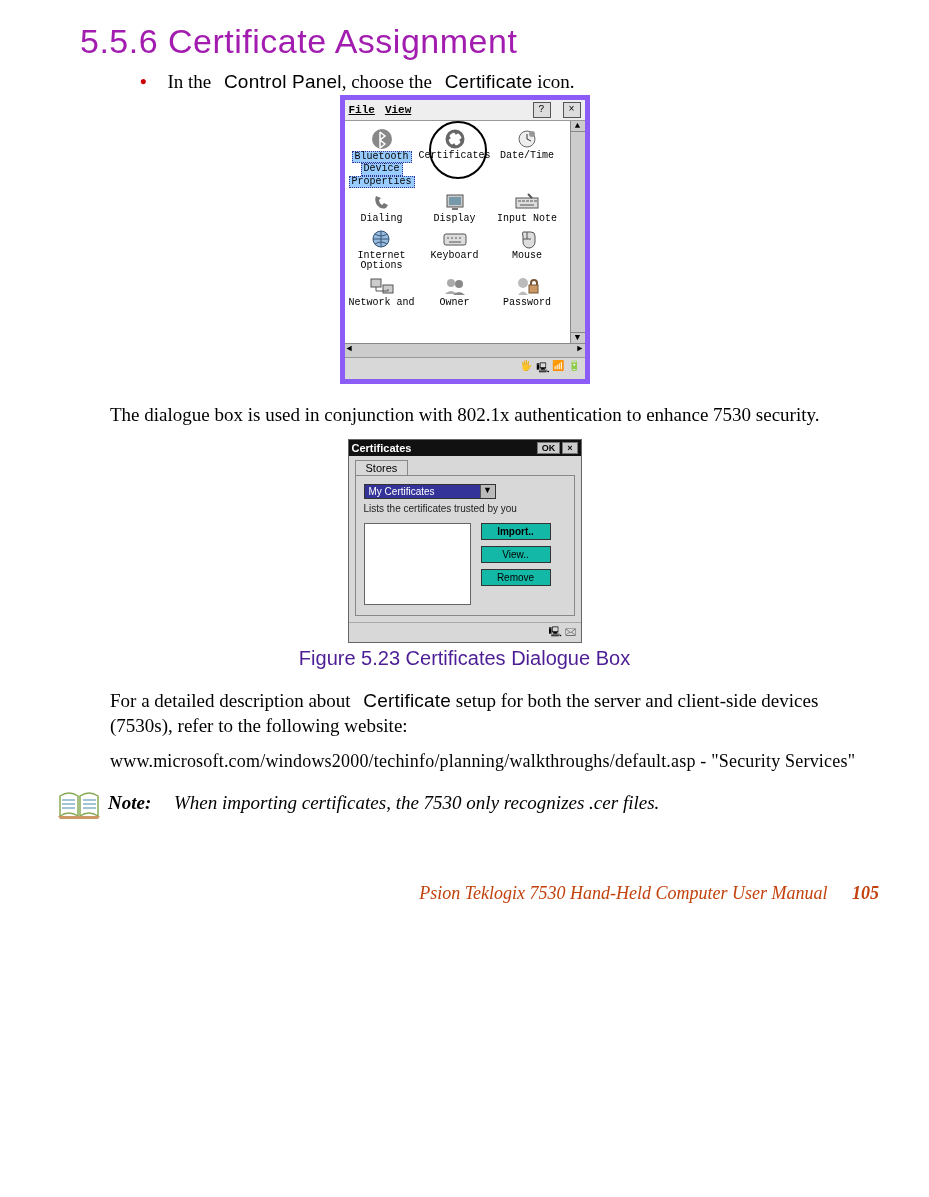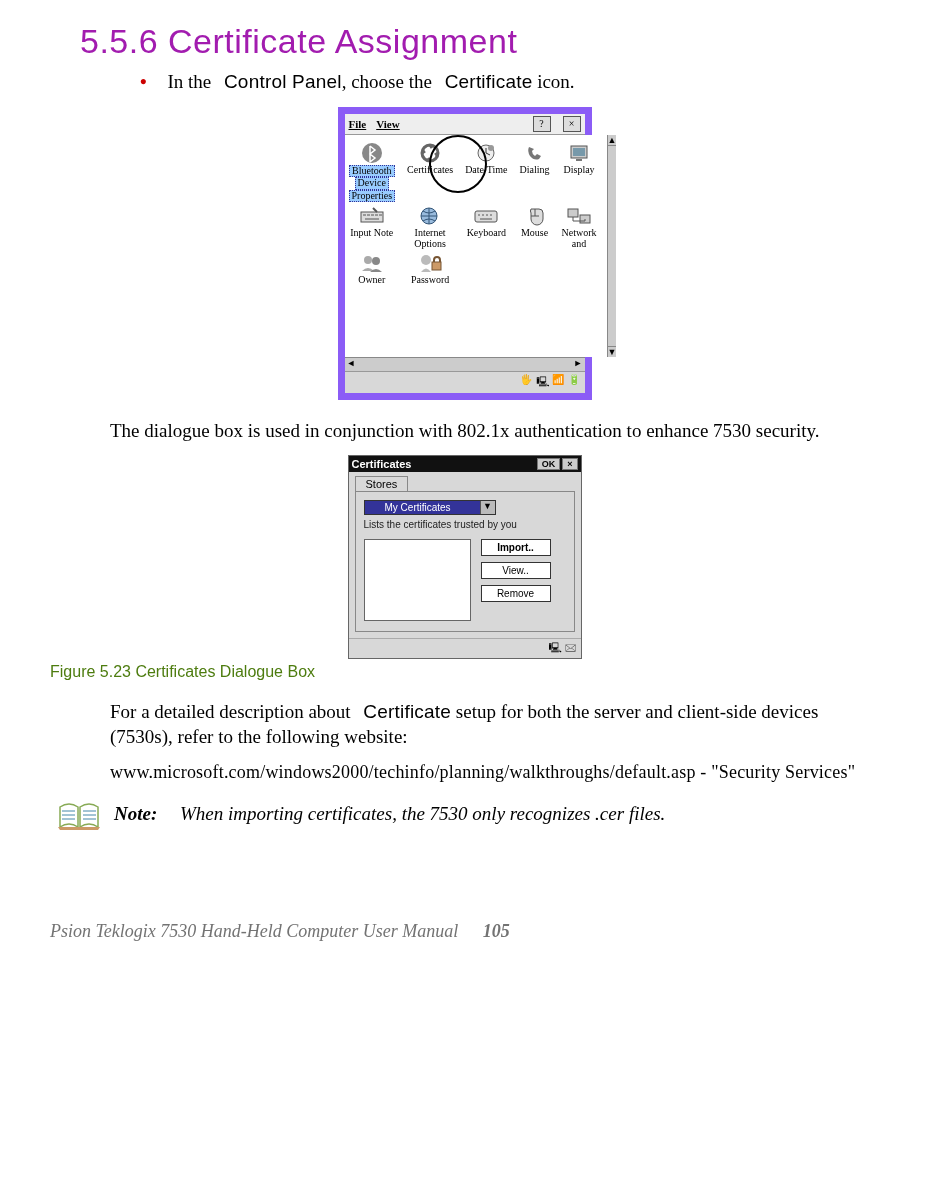--- a/index.html
+++ b/index.html
@@ -41,54 +41,55 @@
     margin-right: 16px;
   }
   .cond { font-family: Liberation Sans, sans-serif; letter-spacing: 0.2px; margin-left: 8px; }
   .body-text {
     margin: 18px 0 12px 60px;
     font-size: 19px;
     line-height: 1.35;
     max-width: 780px;
   }
   .fig-caption {
-    text-align: left;
+    text-align: center;
     font-family: "Arial Narrow", Arial, sans-serif;
-    font-size: 16px;
-    color: #4d7c0f;
+    font-size: 20px;
+    color: #4c1d95;
     margin: 4px 0 10px 0;
   }
   .url-line {
     margin: 12px 0 14px 60px;
     font-family: Liberation Serif, serif;
     font-size: 18px;
     letter-spacing: 0.2px;
   }
-  .note-row { display: flex; align-items: flex-start; gap: 14px; margin-left: 8px; }
+  .note-row { display: flex; align-items: flex-start; gap: 8px; margin-left: 8px; }
   .note-body { font-size: 19px; font-style: italic; margin-top: 6px; }
   .note-body .note-label { font-weight: bold; font-style: italic; margin-right: 18px; }
   .footer {
+    text-align: right;
     font-style: italic;
     font-size: 18px;
-    color: #737373;
-    margin-top: 90px;
+    color: #c2410c;
+    margin-top: 63px;
   }
   .footer .pg { font-weight: bold; font-style: italic; margin-left: 20px; }
 
   
   .shot1 {
-    width: 240px; margin: 12px auto 6px auto; border: 7px solid #8b5cf6; background: #e6e6e6;
-    font-family: Liberation Serif, serif; font-size: 11px; color: #000;
+    width: 240px; margin: 0 auto 6px auto; border: 5px solid #8b5cf6; background: #e6e6e6;
+    font-family: Liberation Mono, monospace; font-size: 11px; color: #000;
   }
   .menubar { display: flex; align-items: center; gap: 10px; padding: 2px 4px; background: #eee; border-bottom: 1px solid #999;}
   .menubar span { text-decoration: underline; }
   .menubar .spacer { flex: 1; }
   .wbtn { width: 16px; height: 14px; border: 1px solid #555; background: #ddd; font-size: 10px; text-align: center; line-height: 13px; margin-left: 2px;}
   .icongrid-wrap { position: relative; background: #fff; }
-  .icongrid { display: grid; grid-template-columns: repeat(5, 1fr); gap: 2px 12px; padding: 6px 10px 2px 4px; text-align: center;}
+  .icongrid { display: grid; grid-template-columns: repeat(3, 1fr); gap: 2px 4px; padding: 6px 10px 2px 4px; text-align: center;}
   .ci { display: flex; flex-direction: column; align-items: center; font-size: 10px; line-height: 1.05;}
   .ci .ic { width: 28px; height: 24px; display:flex; align-items:center; justify-content:center; }
   .ci .sel { background: #9cf; border: 1px dotted #339; padding: 0 2px; }
   .circle-mark {
     position: absolute; width: 54px; height: 54px; border: 2px solid #000; border-radius: 50%;
     left: 84px; top: 0px;
   }
   .vscroll { width: 14px; background: #ccc; border-left: 1px solid #888;}
   .flexrow { display:flex; }
   .hscroll { height: 13px; background: #ccc; border-top: 1px solid #888; display:flex; justify-content:space-between; padding:0 2px; font-size:9px;}
@@ -99,27 +100,27 @@
     width: 232px; margin: 10px auto 2px auto; border: 1px solid #666; background: #d8d8d8;
     font-family: Tahoma, Arial, sans-serif; font-size: 11px; color:#000;
   }
   .titlebar { background: #111; color: #fff; display:flex; align-items:center; padding: 2px 3px; font-weight:bold; font-size:11px;}
   .titlebar .spacer { flex:1; }
   .tbtn { background:#ccc; color:#000; border:1px solid #777; font-size:9px; padding:0 4px; margin-left:2px;}
   .tabrow { padding: 4px 6px 0 6px; }
   .tab { display:inline-block; border:1px solid #888; border-bottom:none; background:#d8d8d8; padding:1px 10px; font-size:11px;}
   .tabpanel { border:1px solid #888; margin:0 6px 6px 6px; padding:8px 8px 10px 8px; background:#d8d8d8;}
   .combo { display:flex; width:130px; border:1px solid #333; background:#fff;}
-  .combo .val { flex:1; background:#339; color:#fff; padding:1px 20px; font-size:10px;}
+  .combo .val { flex:1; background:#339; color:#fff; padding:1px 4px; font-size:10px;}
   .combo .arr { width:14px; background:#bbb; border-left:1px solid #555; text-align:center; font-size:9px;}
   .hint { font-size:10px; margin:4px 0 8px 0; line-height:1.15; color:#222;}
   .panelrow { display:flex; gap:10px;}
   .listbox { width:105px; height:80px; background:#fff; border:1px solid #666;}
   .btncol { display:flex; flex-direction:column; gap:6px;}
-  .dbtn { width:68px; border:1px solid #333; background:#ffffff; font-size:10px; padding:2px 0; text-align:center;}
+  .dbtn { width:68px; border:1px solid #333; background:#14b8a6; font-size:10px; padding:2px 0; text-align:center;}
   .dbtn.def { font-weight:bold;}
   .tray2 { display:flex; justify-content:flex-end; gap:3px; padding:1px 4px; background:#d8d8d8; border-top:1px solid #aaa; font-size:10px;}
 
   
   .book-icon { width:42px; height:30px; margin-top:4px; }
 </style>
 </head>
 <body>
 
 <div class="page">

